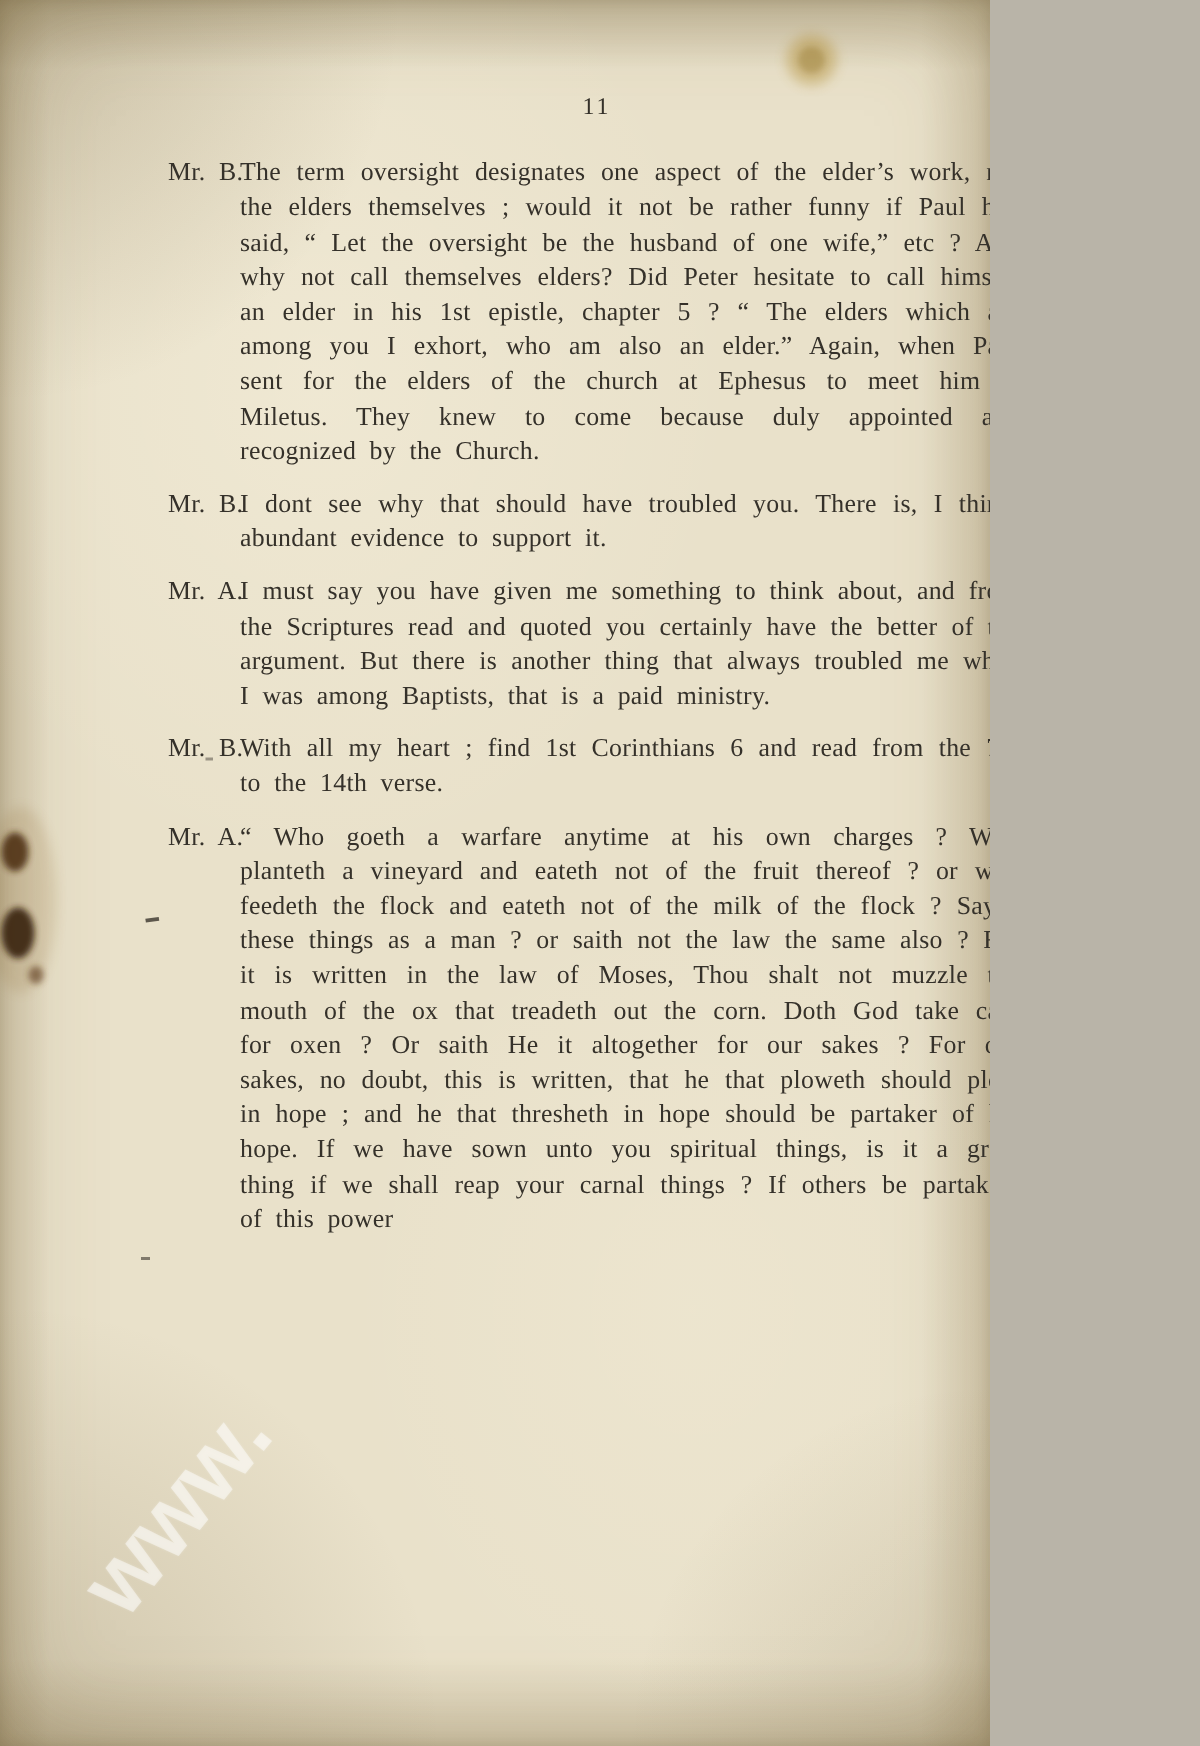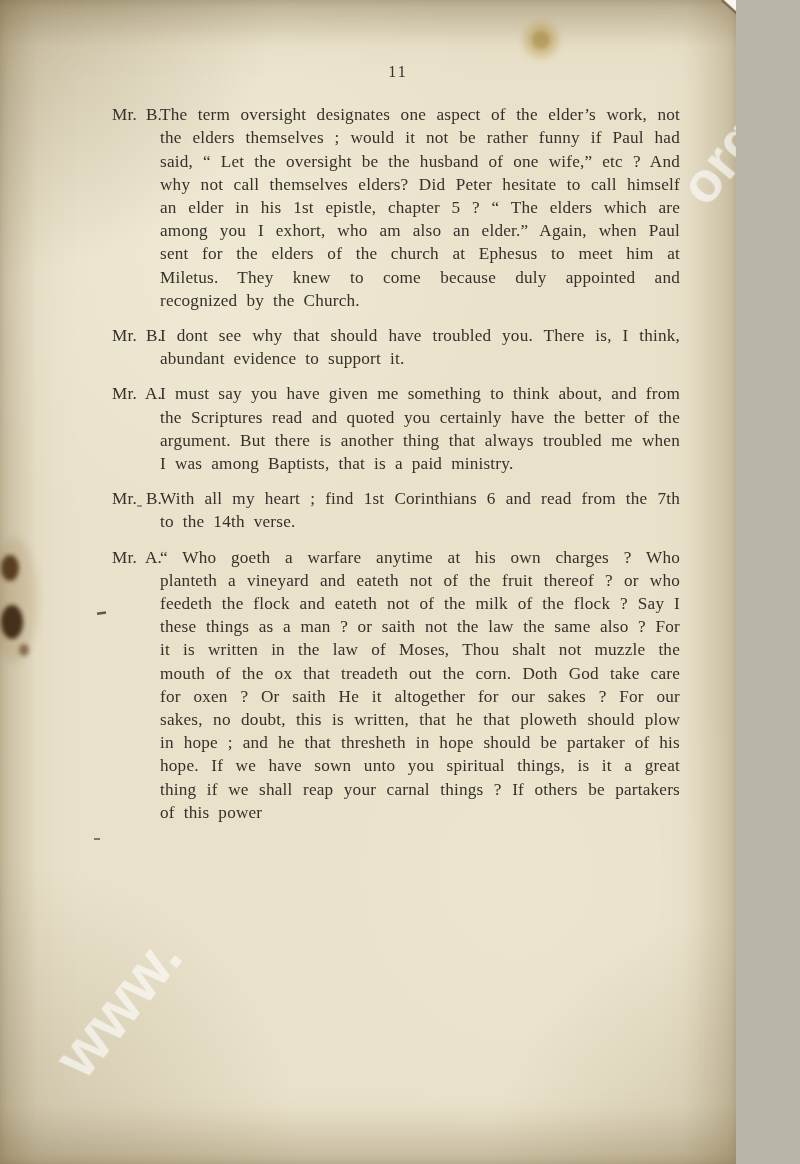--- a/index.html
+++ b/index.html
@@ -1,20 +1,20 @@
 <!DOCTYPE html>
 <html><head>
 <meta charset="utf-8">
 <style>
   * { box-sizing: border-box; }
   html, body { margin: 0; padding: 0; background: #b9b4a8; }
 
   .scan {
     position: relative;
-    width: 736px;
+    width: 660px;
     height: 1164px;
     overflow: hidden;
     background: #ec4899;
   }
 
   
   .paper {
     position: absolute;
     inset: 0;
     background:

